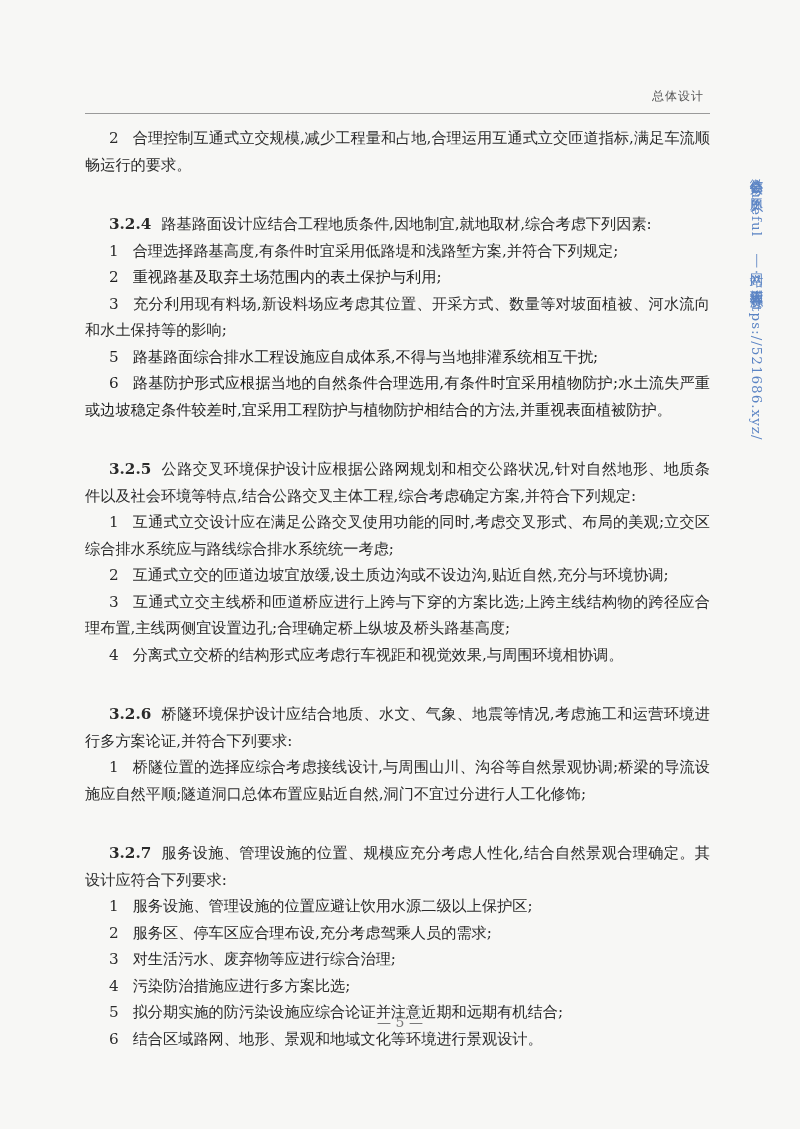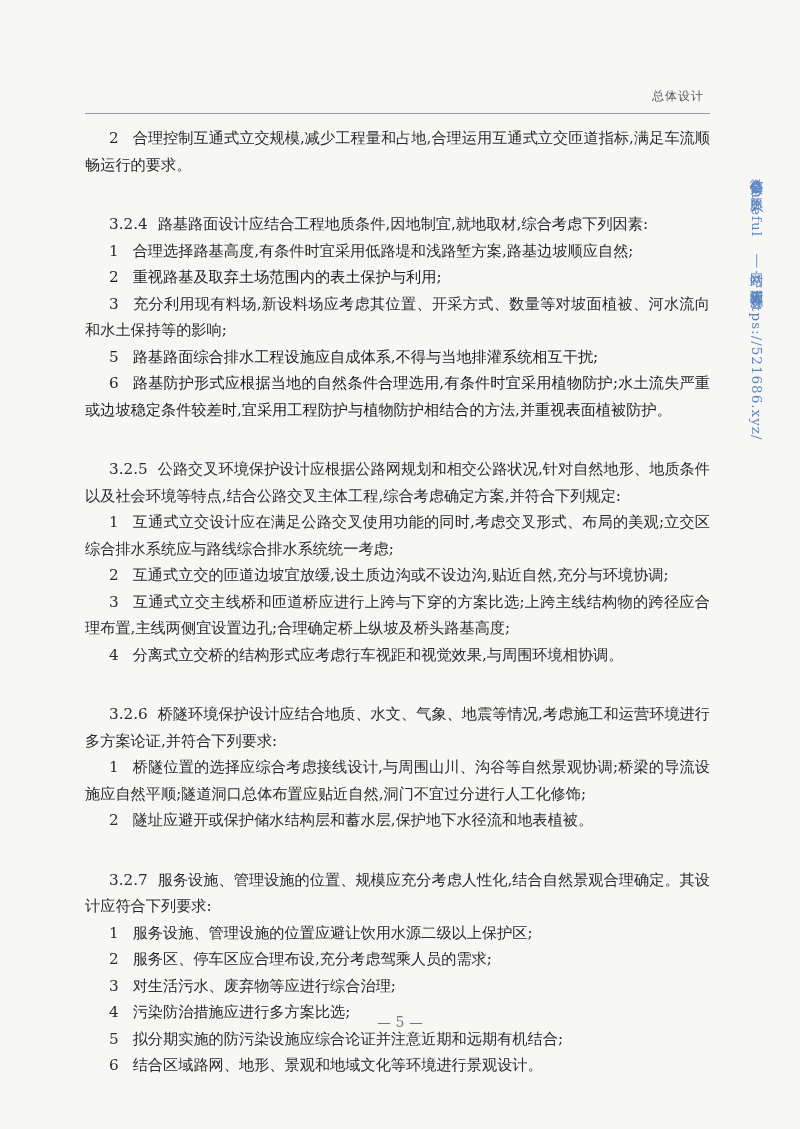--- a/index.html
+++ b/index.html
@@ -20,21 +20,21 @@
     position: absolute; left: 85px; width: 625px; top: 113px;
     border-top: 1px solid #9a9a9a;
   }
   .body {
     position: absolute; left: 85px; top: 125px; width: 625px;
     font-size: 15.2px; line-height: 26.5px;
   }
   .p { margin: 0; text-align: justify; }
   .item { text-indent: 24px; }
   .clause { text-indent: 24px; margin-top: 19px; }
-  .clause-num { font-weight: normal; margin-right: 10px; }
+  .clause-num { font-weight: bold; margin-right: 10px; }
   .num { margin-right: 14px; }
   .bold-ish { color: #1e1e1e; font-weight: 400; }
   .section-gap { height: 14px; }
   .pagenum {
     position: absolute; left: 0; width: 800px; top: 1014px;
     text-align: center; font-size: 14px; color: #777;
   }
   .watermark {
     position: absolute; left: 748px; top: 168px;
     writing-mode: vertical-rl;
@@ -50,37 +50,36 @@
 
   <div class="running-head">总体设计</div>
   <div class="head-rule"></div>
 
   <div class="body">
 
     <p class="p item"><span class="num">2</span><span>合理控制互通式立交规模,减少工程量和占地,合理运用互通式立交匝道指标,满足车流顺畅运行的要求。</span></p>
 
     <div class="section-gap"></div>
     <p class="p clause"><span class="clause-num">3.2.4</span><span>路基路面设计应结合工程地质条件,因地制宜,就地取材,综合考虑下列因素:</span></p>
-    <p class="p item"><span class="num">1</span><span>合理选择路基高度,有条件时宜采用低路堤和浅路堑方案,路基边坡顺应自然;</span></p>
+    <p class="p item"><span class="num">1</span><span>合理选择路基高度,有条件时宜采用低路堤和浅路堑方案,并符合下列规定;</span></p>
     <p class="p item bold-ish"><span class="num">2</span><span>重视路基及取弃土场范围内的表土保护与利用;</span></p>
     <p class="p item"><span class="num">3</span><span>充分利用现有料场,新设料场应考虑其位置、开采方式、数量等对坡面植被、河水流向和水土保持等的影响;</span></p>
     <p class="p item bold-ish"><span class="num">5</span><span>路基路面综合排水工程设施应自成体系,不得与当地排灌系统相互干扰;</span></p>
     <p class="p item bold-ish"><span class="num">6</span><span>路基防护形式应根据当地的自然条件合理选用,有条件时宜采用植物防护;水土流失严重或边坡稳定条件较差时,宜采用工程防护与植物防护相结合的方法,并重视表面植被防护。</span></p>
 
     <div class="section-gap"></div>
     <p class="p clause"><span class="clause-num">3.2.5</span><span>公路交叉环境保护设计应根据公路网规划和相交公路状况,针对自然地形、地质条件以及社会环境等特点,结合公路交叉主体工程,综合考虑确定方案,并符合下列规定:</span></p>
     <p class="p item"><span class="num">1</span><span>互通式立交设计应在满足公路交叉使用功能的同时,考虑交叉形式、布局的美观;立交区综合排水系统应与路线综合排水系统统一考虑;</span></p>
     <p class="p item"><span class="num">2</span><span>互通式立交的匝道边坡宜放缓,设土质边沟或不设边沟,贴近自然,充分与环境协调;</span></p>
     <p class="p item"><span class="num">3</span><span>互通式立交主线桥和匝道桥应进行上跨与下穿的方案比选;上跨主线结构物的跨径应合理布置,主线两侧宜设置边孔;合理确定桥上纵坡及桥头路基高度;</span></p>
     <p class="p item"><span class="num">4</span><span>分离式立交桥的结构形式应考虑行车视距和视觉效果,与周围环境相协调。</span></p>
 
     <div class="section-gap"></div>
     <p class="p clause"><span class="clause-num">3.2.6</span><span>桥隧环境保护设计应结合地质、水文、气象、地震等情况,考虑施工和运营环境进行多方案论证,并符合下列要求:</span></p>
     <p class="p item"><span class="num">1</span><span>桥隧位置的选择应综合考虑接线设计,与周围山川、沟谷等自然景观协调;桥梁的导流设施应自然平顺;隧道洞口总体布置应贴近自然,洞门不宜过分进行人工化修饰;</span></p>
-    <p class="p item"><span class="num">2</span><span>隧址应避开或保护储水结构层和蓄水层,保护地下水径流和地表植被。</span></p>
 
     <div class="section-gap"></div>
     <p class="p clause"><span class="clause-num">3.2.7</span><span>服务设施、管理设施的位置、规模应充分考虑人性化,结合自然景观合理确定。其设计应符合下列要求:</span></p>
     <p class="p item"><span class="num">1</span><span>服务设施、管理设施的位置应避让饮用水源二级以上保护区;</span></p>
     <p class="p item"><span class="num">2</span><span>服务区、停车区应合理布设,充分考虑驾乘人员的需求;</span></p>
     <p class="p item"><span class="num">3</span><span>对生活污水、废弃物等应进行综合治理;</span></p>
     <p class="p item"><span class="num">4</span><span>污染防治措施应进行多方案比选;</span></p>
     <p class="p item"><span class="num">5</span><span>拟分期实施的防污染设施应综合论证并注意近期和远期有机结合;</span></p>
     <p class="p item"><span class="num">6</span><span>结合区域路网、地形、景观和地域文化等环境进行景观设计。</span></p>
   </div>

